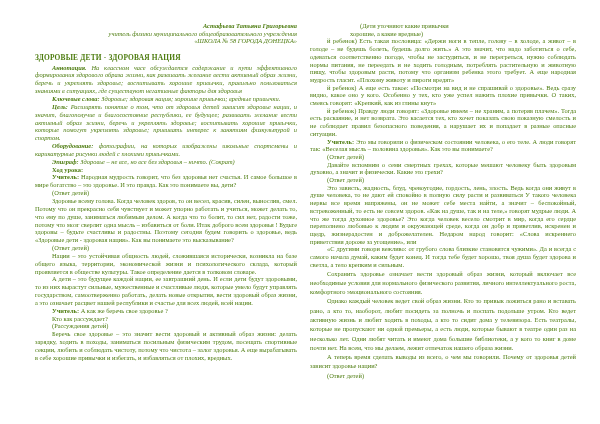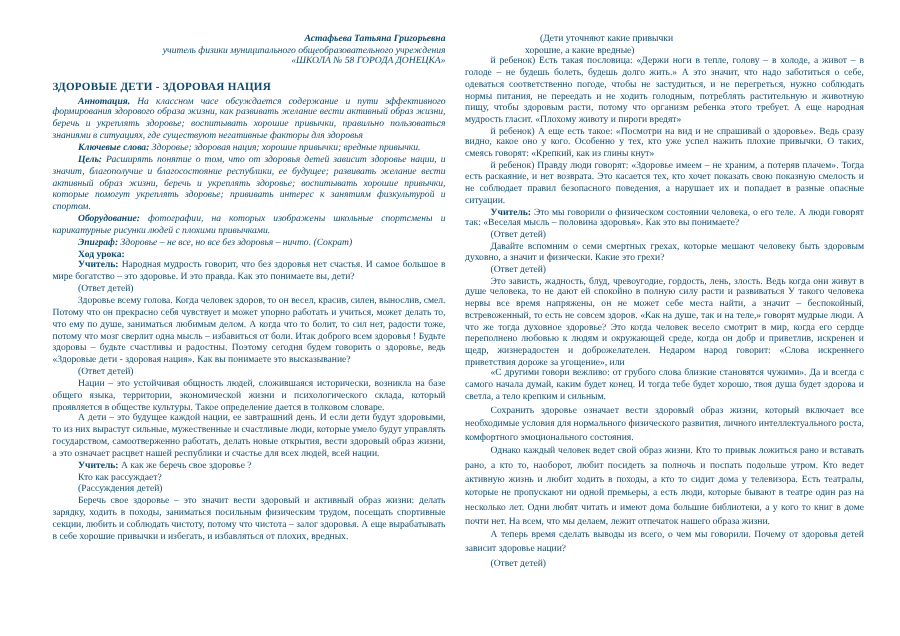--- a/index.html
+++ b/index.html
@@ -7,21 +7,21 @@
     padding: 0;
     background: #ffffff;
   }
   .page {
     position: relative;
     width: 600px;
     height: 424px;
     background: #ffffff;
     overflow: hidden;
     font-family: "Liberation Serif", "DejaVu Serif", serif;
-    color: #0c4a6e;
+    color: #4d7c0f;
   }
   .column {
     position: absolute;
     top: 22px;
     font-size: 6.4px;
     line-height: 7.85px;
     text-align: justify;
   }
   .column-left  { left: 35px;  width: 262px; }
   .column-right { left: 310px; width: 266px; line-height: 7.7px; }

